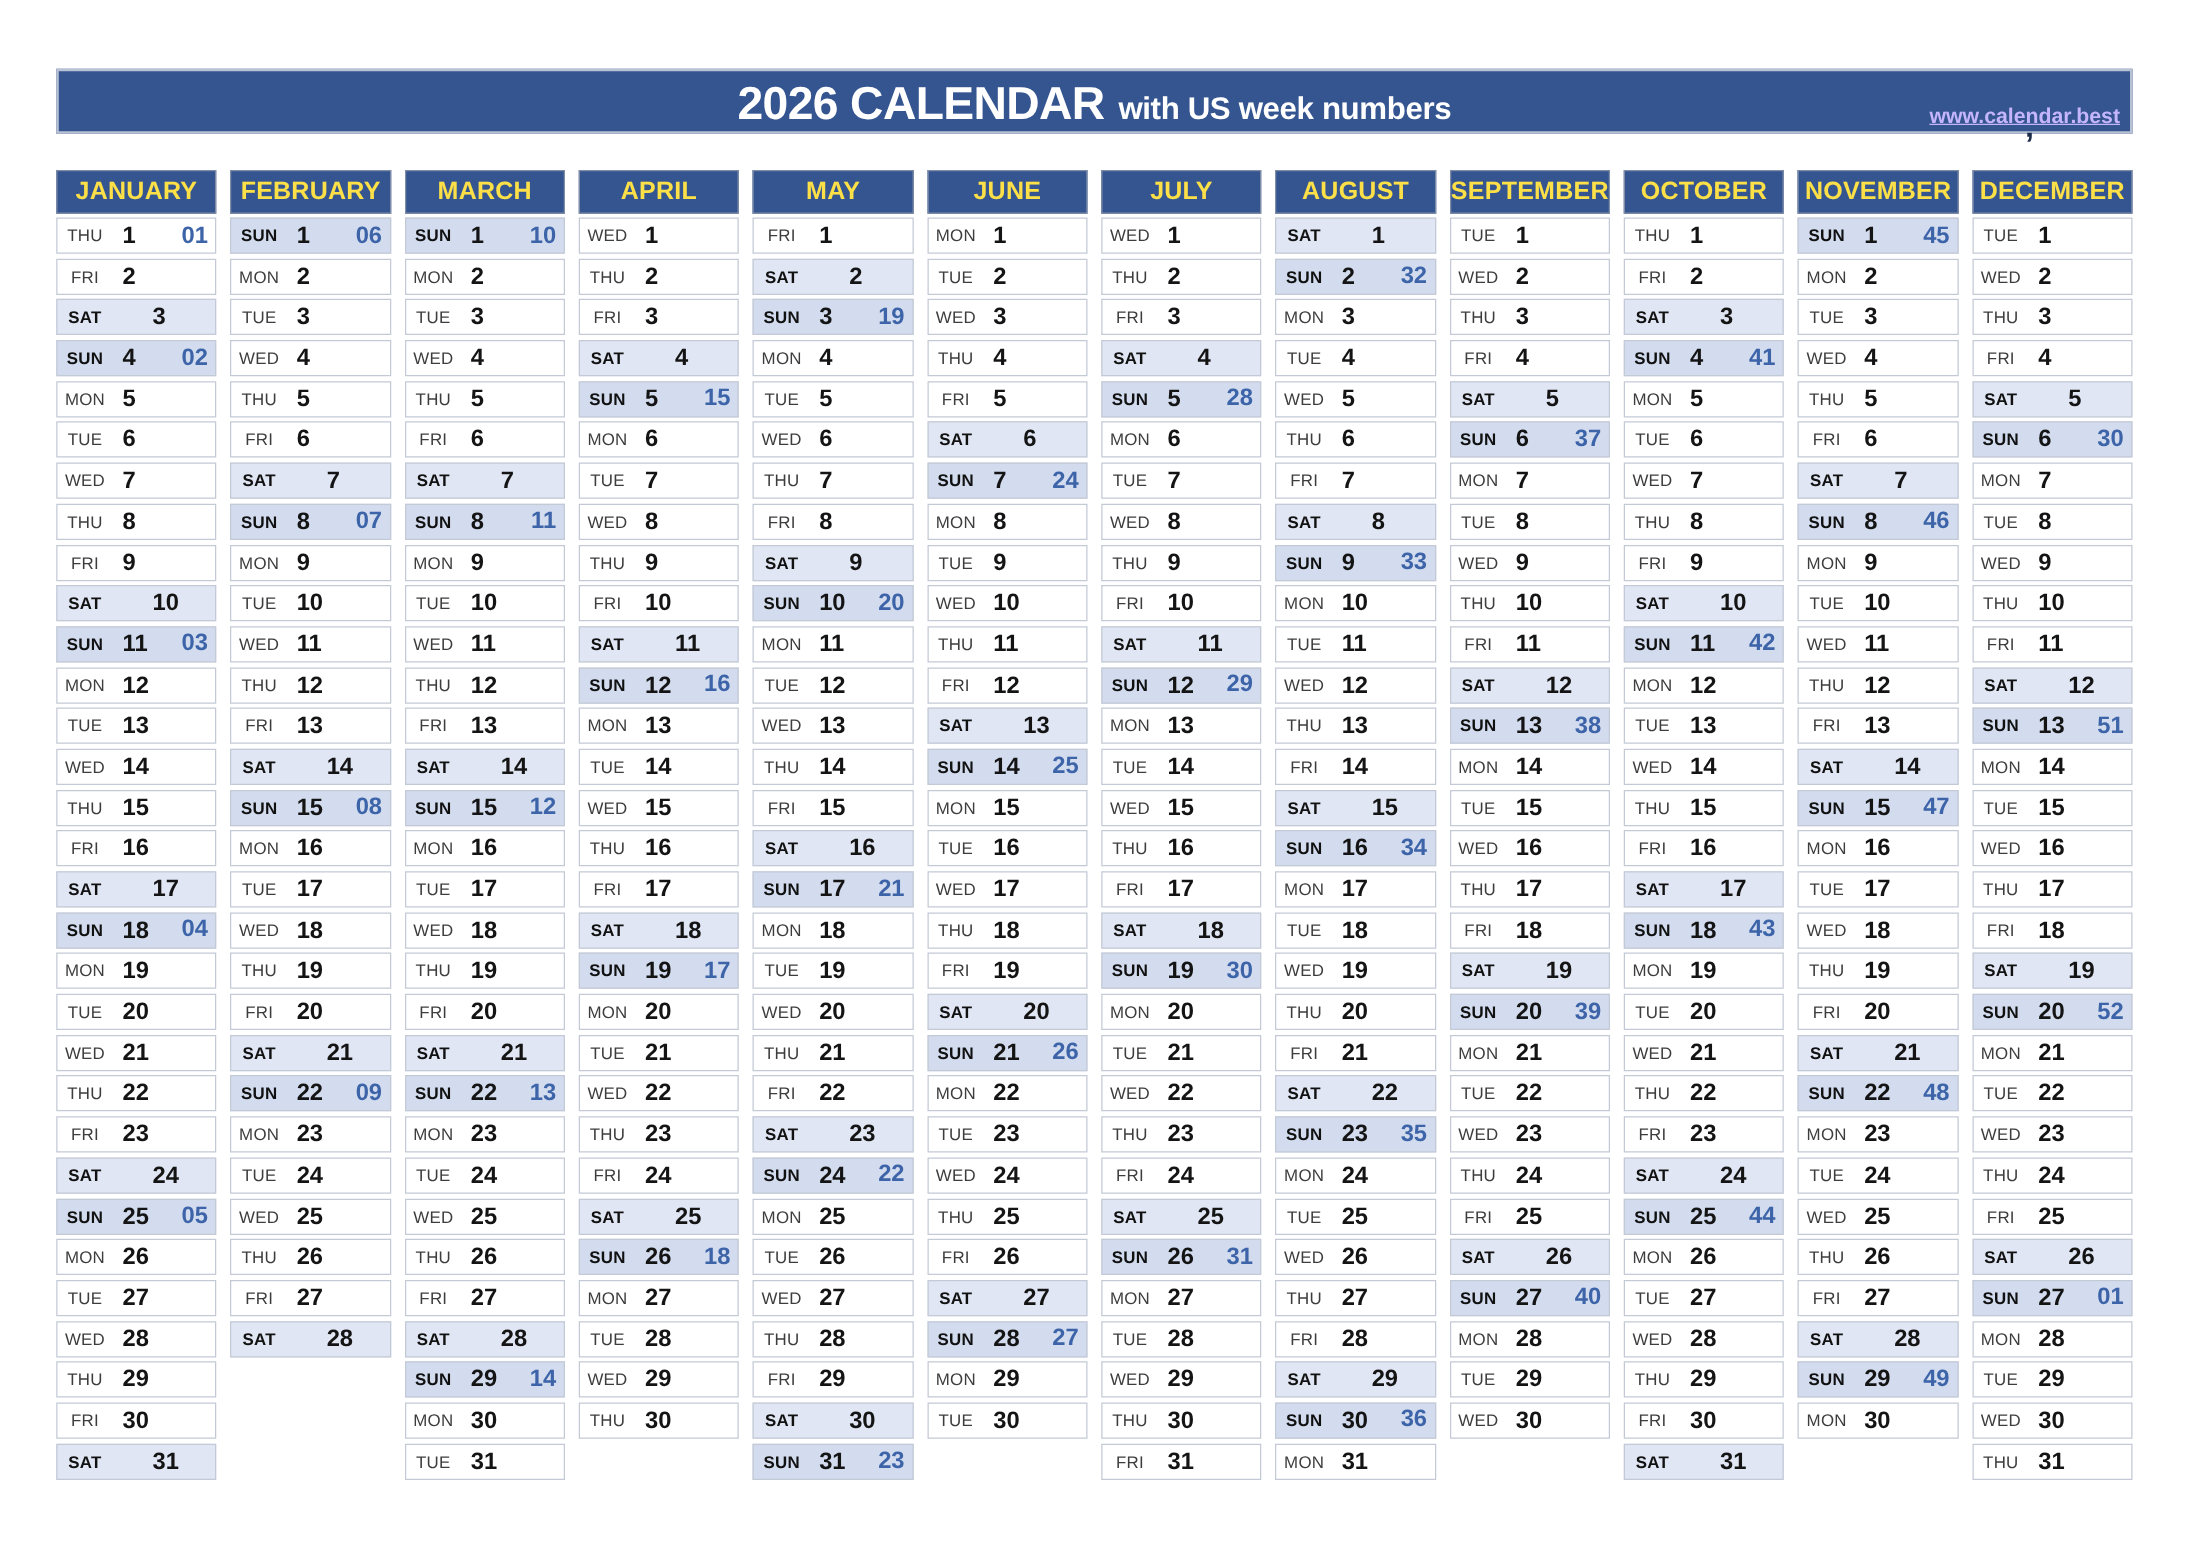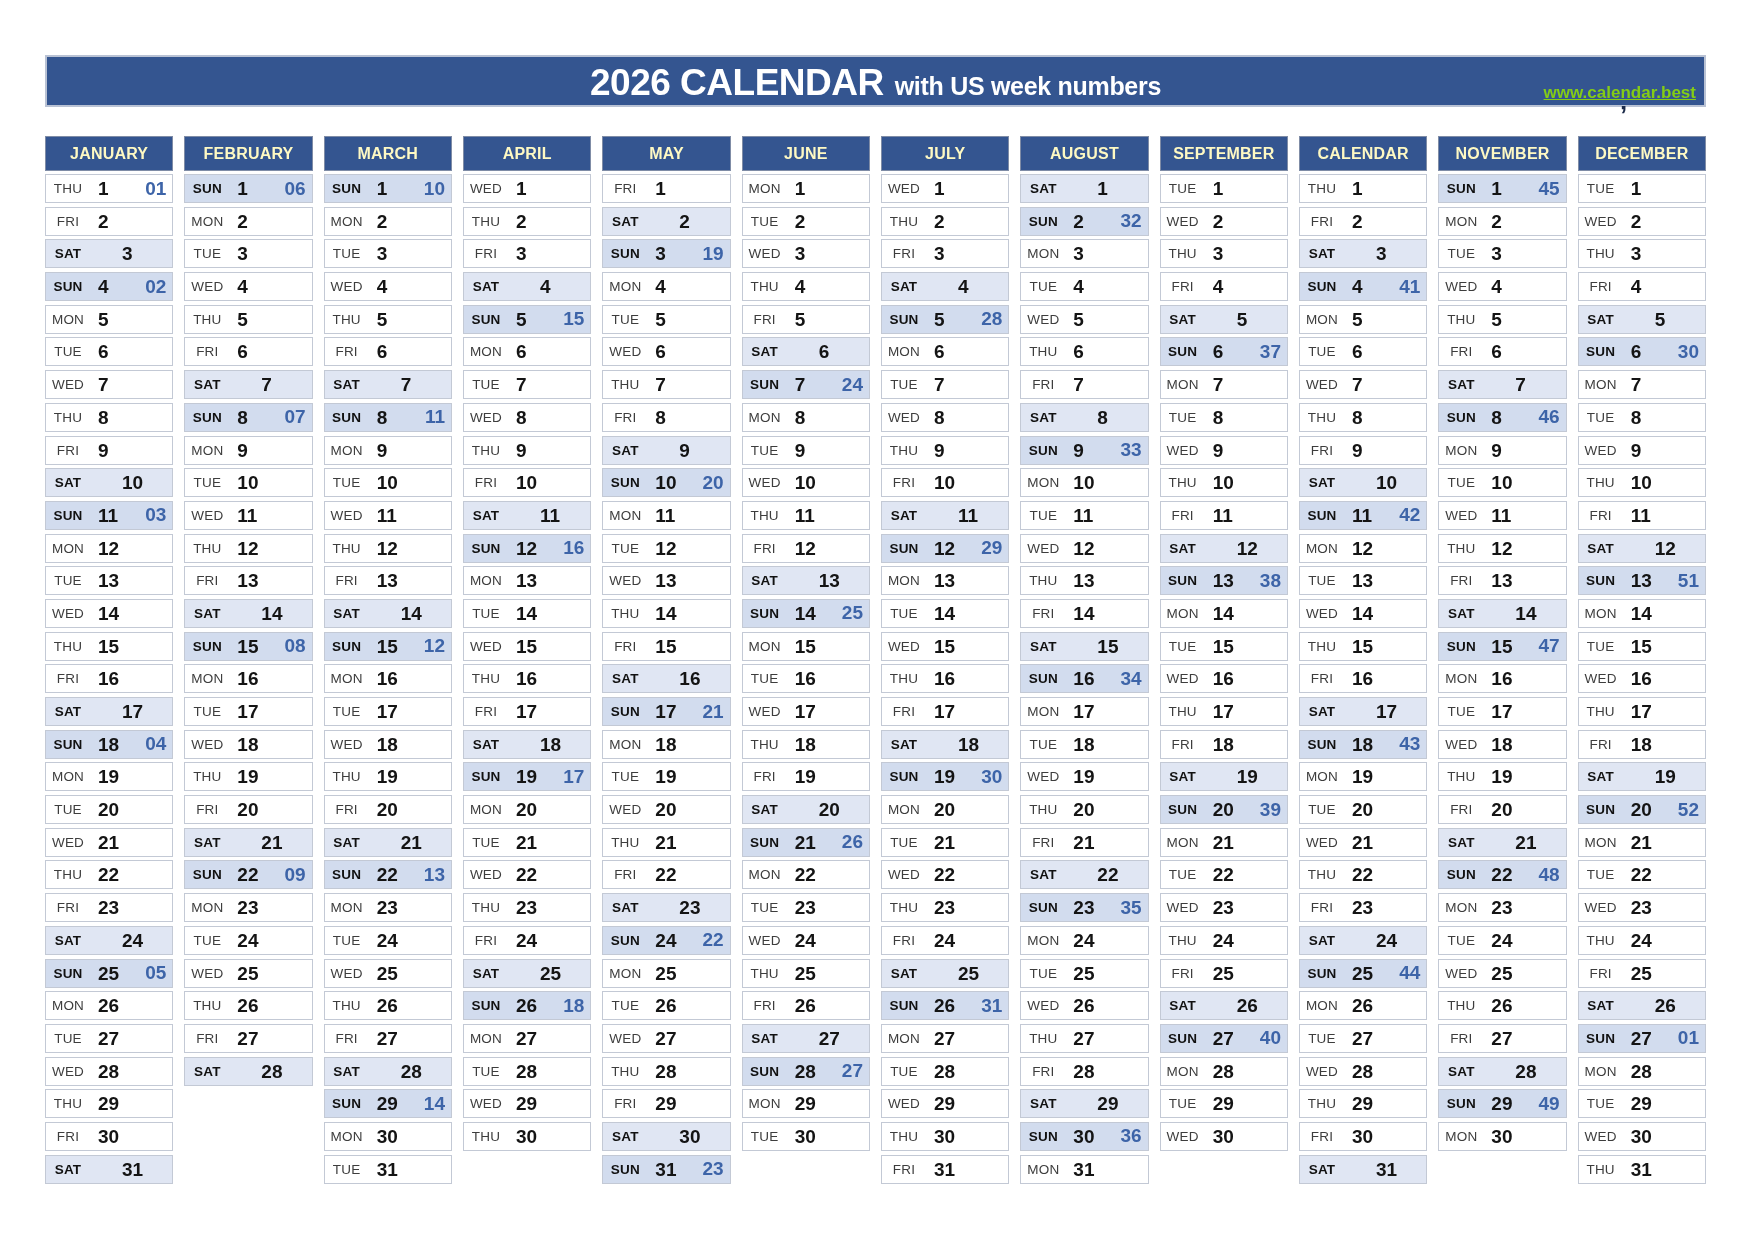--- a/index.html
+++ b/index.html
@@ -30,21 +30,21 @@
   .banner-title .t1 {
     color: #ffffff; font-weight: bold; font-size: 37px; letter-spacing: -0.5px;
     line-height: 1;
   }
   .banner-title .t2 {
     color: #ffffff; font-weight: bold; font-size: 25px; margin-left: 11px;
     letter-spacing: -0.3px; line-height: 1;
   }
   .site-link {
     position: absolute; right: 8px; bottom: 2px;
-    color: #84cc16; font-weight: bold; font-size: 17px;
+    color: #c4b5fd; font-weight: bold; font-size: 17px;
     text-decoration: underline; cursor: pointer; margin-top: 21px;
   }
   .stray {
     position: absolute; left: 1620px; top: 100px;
     font-size: 26px; font-weight: bold; color: #1c2b4a;
   }
 
   
   .grid {
     position: absolute;
@@ -53,23 +53,23 @@
     display: grid;
     grid-template-columns: repeat(12, 1fr);
     column-gap: 11px;
     align-items: start;
   }
   .month-header {
     height: 35px;
     box-sizing: border-box;
     background: var(--blue, #345590);
     border: 1px solid #7f8ca6;
-    color: #fef9c3;
+    color: #fde047;
     font-weight: bold;
-    font-size: 16px;
+    font-size: 20px;
     letter-spacing: 0.2px;
     display: flex; align-items: center; justify-content: center;
     margin-bottom: 3px;
     white-space: nowrap;
     overflow: hidden;
   }
   .day-row {
     height: 29px;
     margin-bottom: 3.7px;
     box-sizing: border-box;
@@ -1265,21 +1265,21 @@
         <div class="day-row">
           <span class="dow">TUE</span>
           <span class="num">29</span>
         </div>
         <div class="day-row">
           <span class="dow">WED</span>
           <span class="num">30</span>
         </div>
       </div>
       <div class="month-col">
-        <div class="month-header">CALENDAR</div>
+        <div class="month-header">OCTOBER</div>
         <div class="day-row">
           <span class="dow">THU</span>
           <span class="num">1</span>
         </div>
         <div class="day-row">
           <span class="dow">FRI</span>
           <span class="num">2</span>
         </div>
         <div class="day-row sat">
           <span class="dow">SAT</span>

